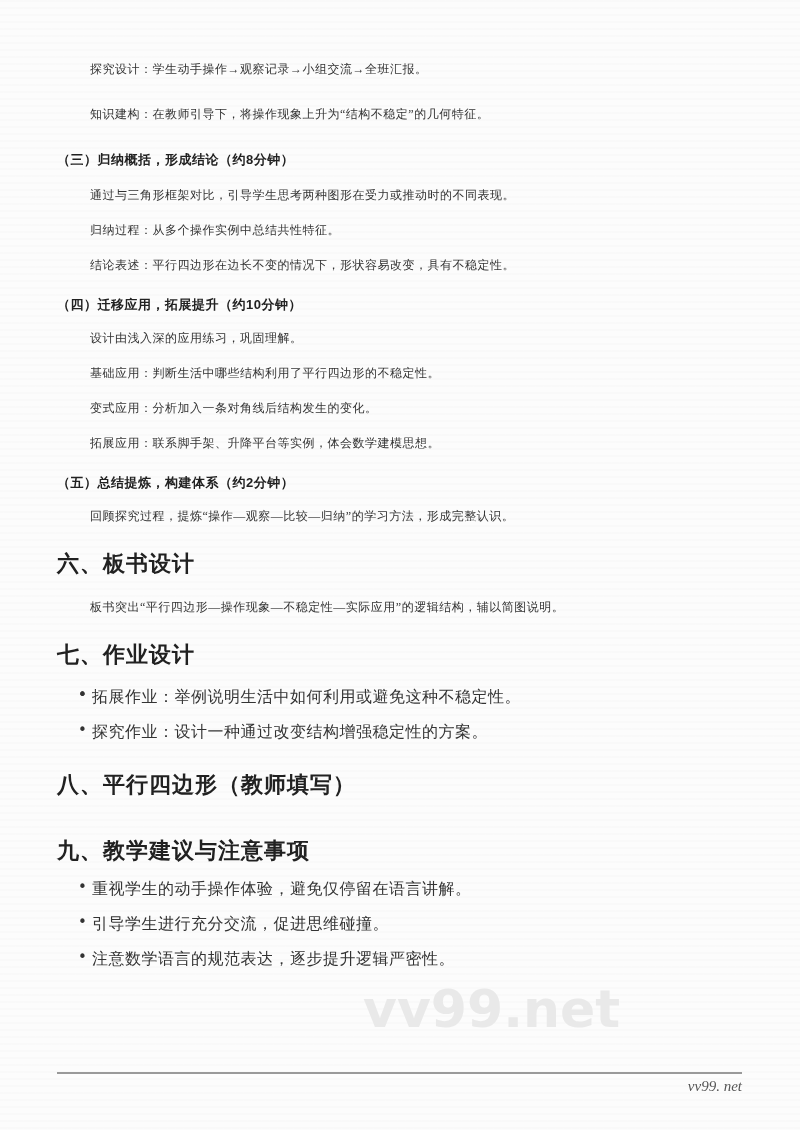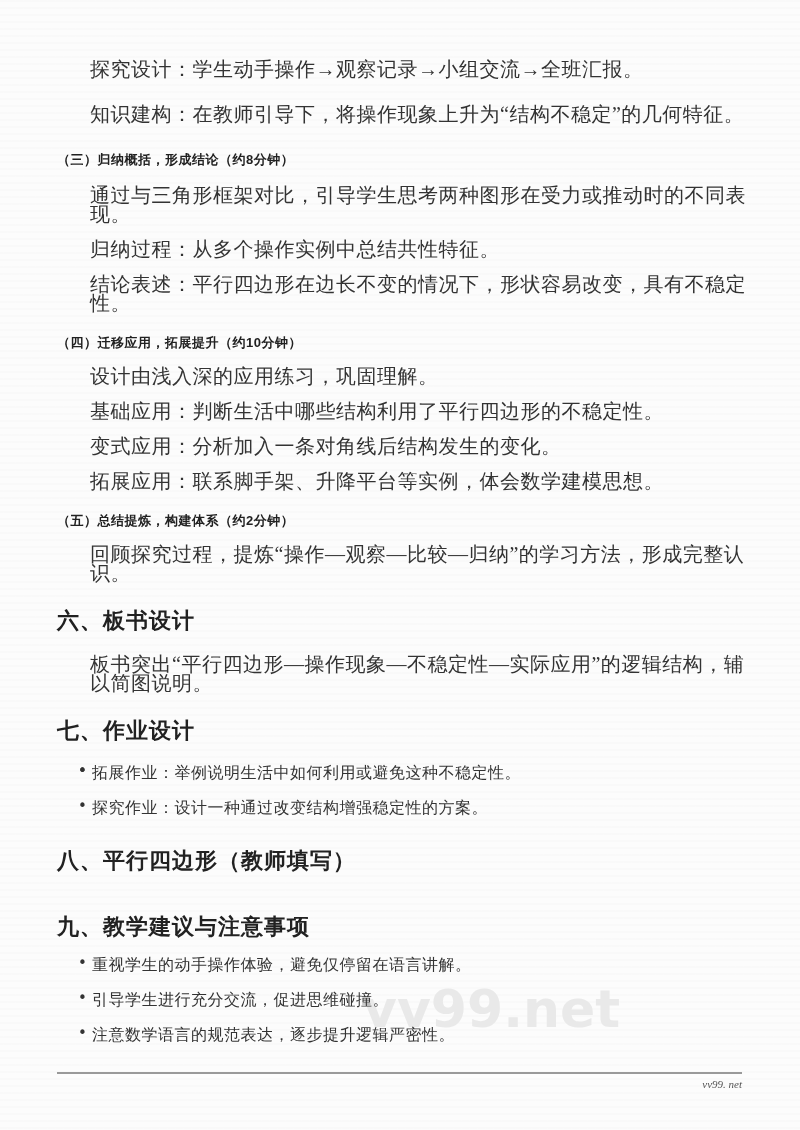--- a/index.html
+++ b/index.html
@@ -18,21 +18,21 @@
     overflow: hidden;
     font-family: "Liberation Serif", "DejaVu Serif", serif;
     color: #333333;
   }
   .content {
     position: relative;
     z-index: 2;
     padding-top: 60px;
   }
   .para {
-    font-size: 20px;
+    font-size: 12px;
     line-height: 19px;
     letter-spacing: 0.5px;
     margin: 0 40px 16px 90px;
   }
   .para.gap { margin-bottom: 26px; }
   .h3 {
     font-family: "Liberation Sans", "DejaVu Sans", sans-serif;
     font-weight: bold;
     font-size: 13px;
     line-height: 20px;
@@ -96,21 +96,21 @@
     width: 685px;
     border-top: 2px solid #999999;
   }
   .footer-text {
     position: absolute;
     z-index: 2;
     right: 58px;
     top: 1078px;
     font-family: "Liberation Serif", "DejaVu Serif", serif;
     font-style: italic;
-    font-size: 11px;
+    font-size: 15px;
     color: #555555;
   }
 </style>
 </head>
 <body>
 
 <div class="page">
 
   <div class="watermark">vv99.net</div>
 

